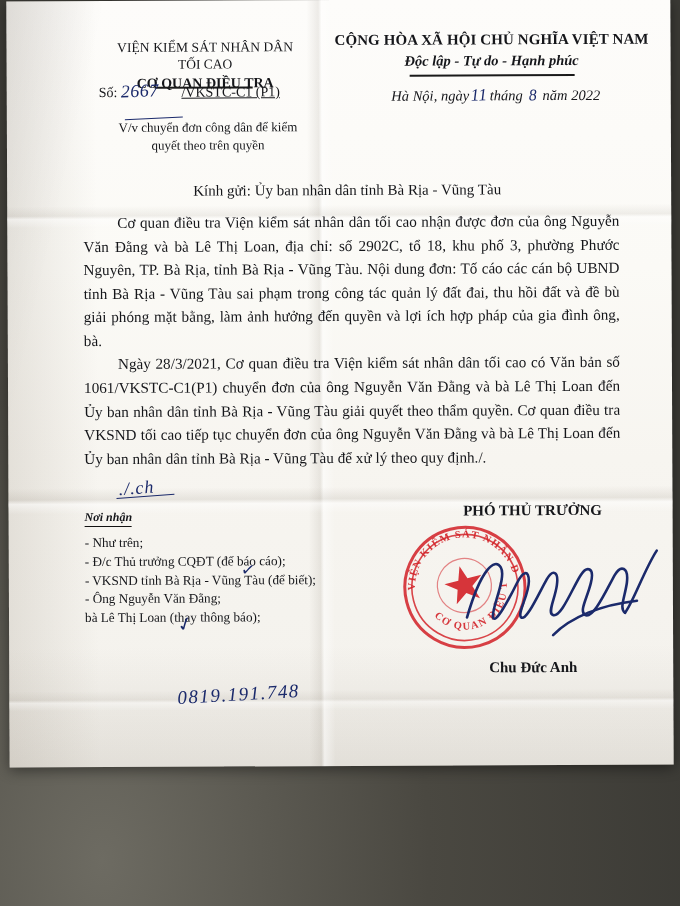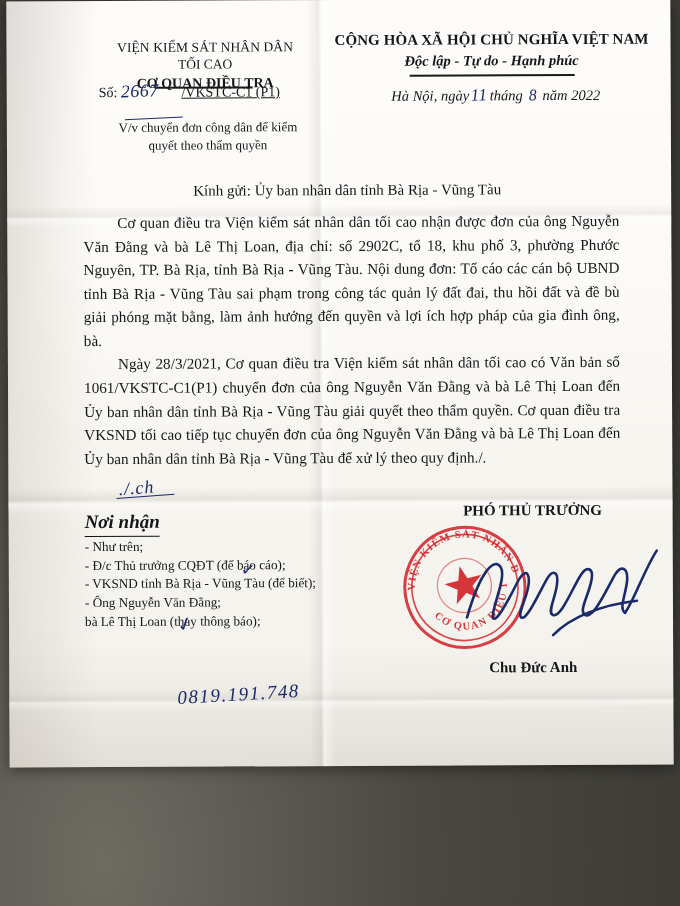--- a/index.html
+++ b/index.html
@@ -195,22 +195,22 @@
   
   .noi-nhan {
     position: absolute;
     left: 76px; top: 508px; width: 260px;
     font-size: 13.2px;
     line-height: 1.42;
   }
   .noi-nhan .title {
     font-style: italic;
     font-weight: bold;
-    font-size: 19px;
-    margin-bottom: 1px;
+    font-size: 12px;
+    margin-bottom: 7px;
   }
   .noi-nhan .u {
     display: inline-block;
     border-bottom: 1.2px solid #111;
     padding-bottom: 0px;
   }
 
   .check1 {
     position: absolute; left: 232px; top: 559px;
     color: #1b2a6b; font-size: 17px; transform: rotate(8deg);
@@ -289,21 +289,21 @@
 
     <div class="sohieu">
       <span class="lbl">Số:</span>
       <span class="num">2667</span>
       <span class="slash">/VKSTC-C1 (P1)</span>
     </div>
     <div class="num-underline"></div>
 
     <div class="vv">
       <div>V/v chuyển đơn công dân để kiểm</div>
-      <div>quyết theo thẩm quyền</div>
+      <div>quyết theo trên quyền</div>
     </div>
 
     <div class="hdr-right">
       <div class="nat">CỘNG HÒA XÃ HỘI CHỦ NGHĨA VIỆT NAM</div>
       <div class="motto">Độc lập - Tự do - Hạnh phúc</div>
     </div>
     <div class="rule-right"></div>
 
     <div class="datetime">
       <span>Hà Nội, ngày</span><span class="hw">11</span><span>tháng</span> <span class="hw small">8</span> <span>năm</span> <span>2022</span>

